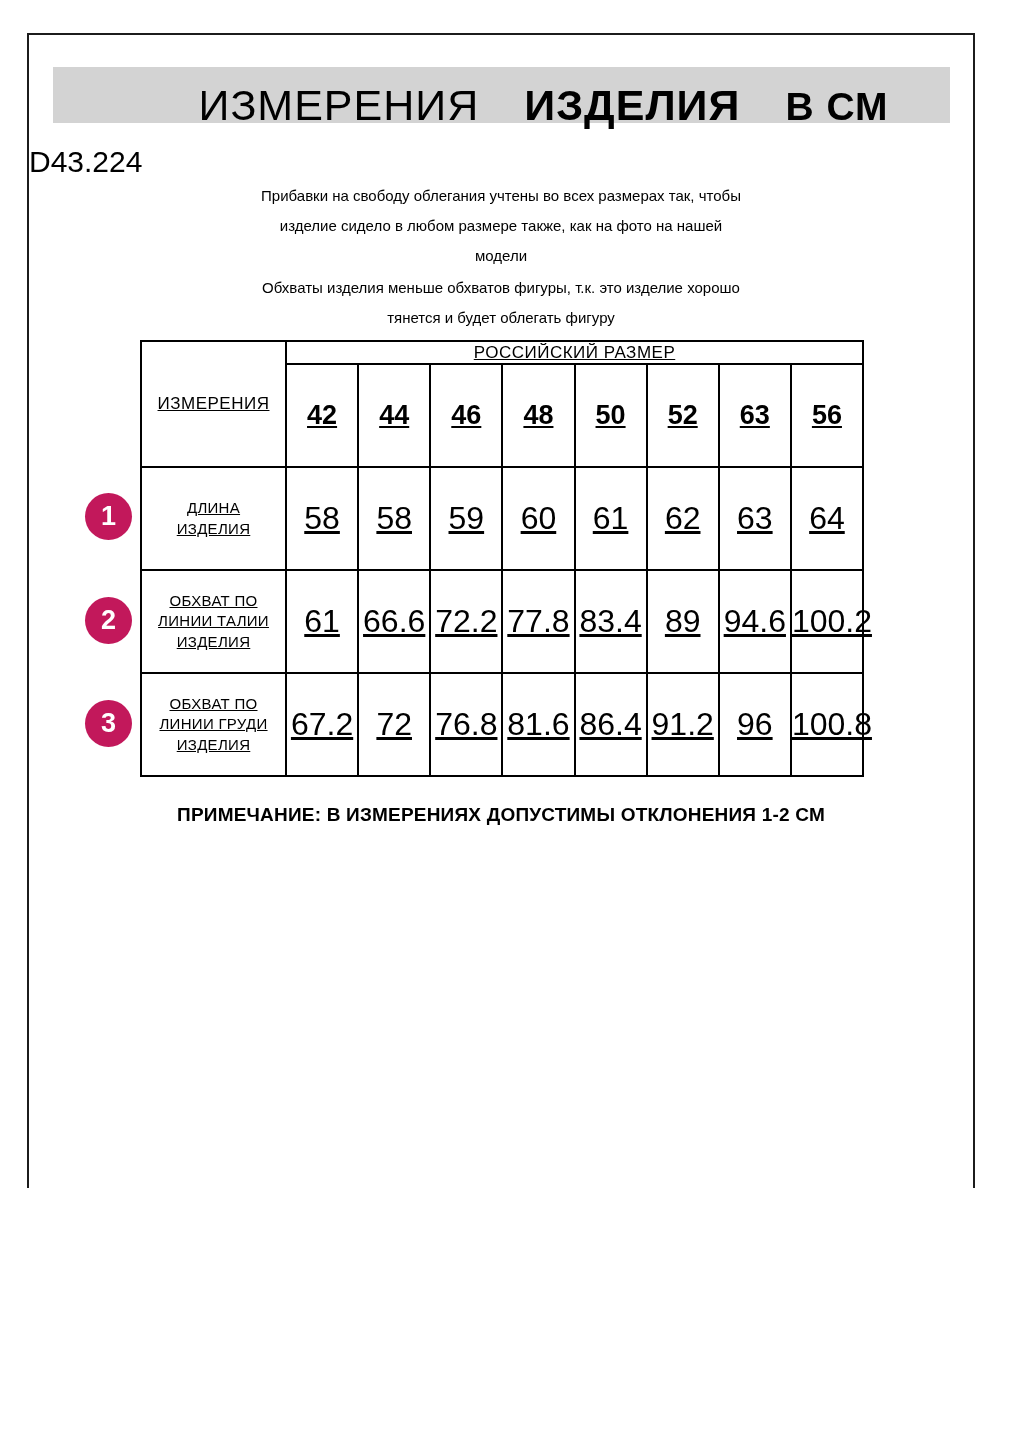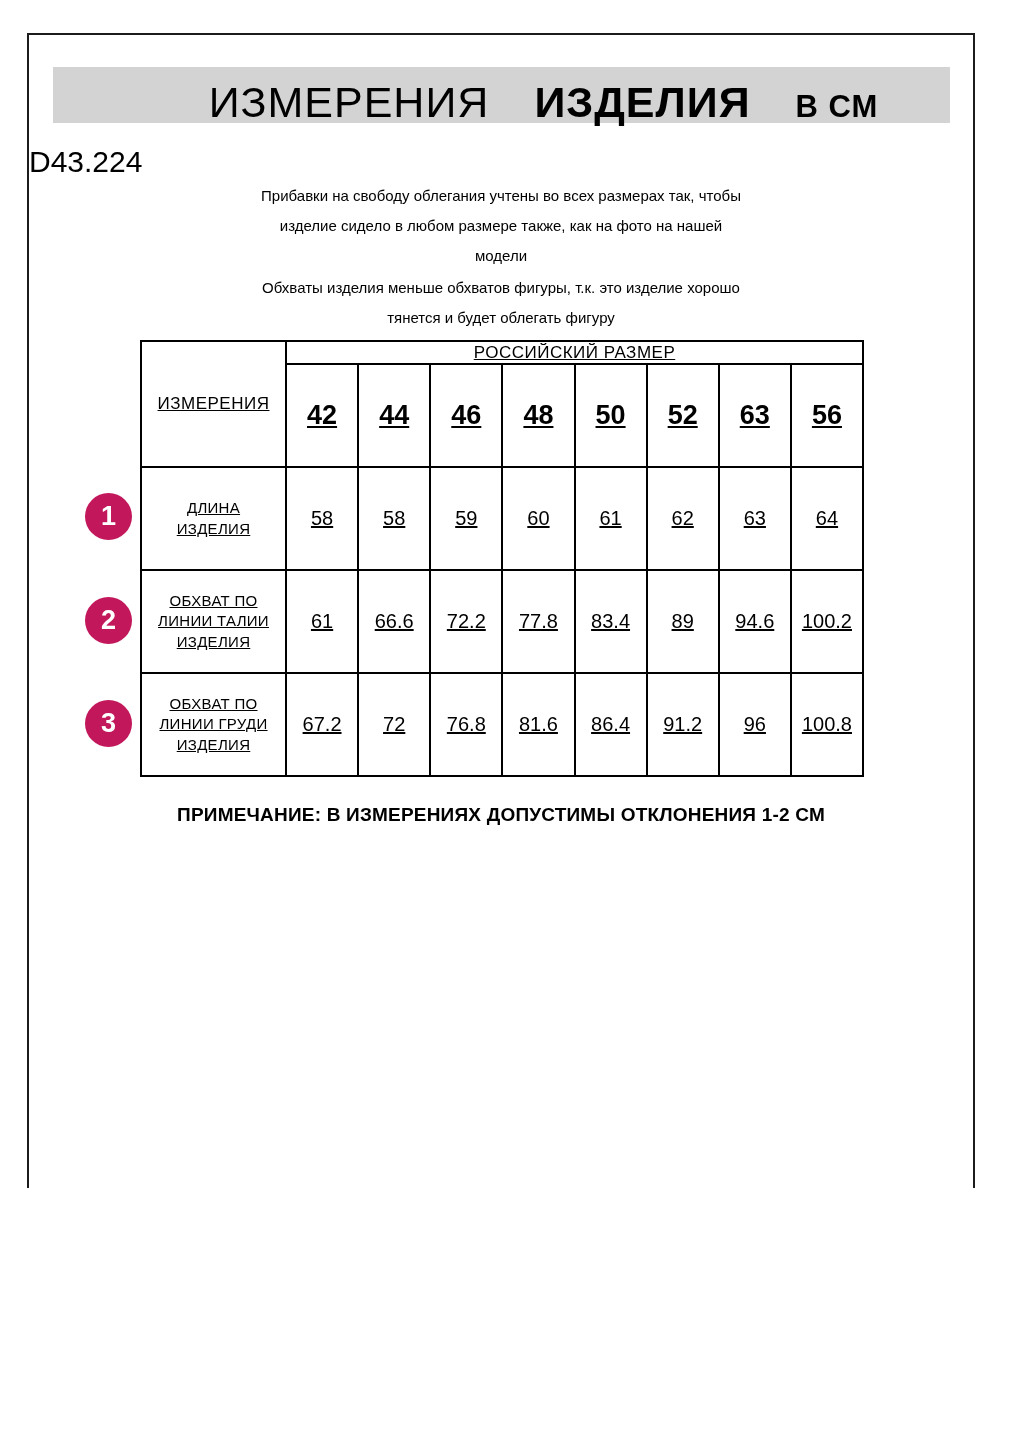--- a/index.html
+++ b/index.html
@@ -39,21 +39,21 @@
   }
   .band-inner {
     display: flex;
     align-items: baseline;
     gap: 45px;
     transform: translateX(42px);
     white-space: nowrap;
   }
   .title-w1 { font-size: 43px; font-weight: 400; letter-spacing: 1px; line-height: 1; }
   .title-w2 { font-size: 43px; font-weight: 700; letter-spacing: 1px; line-height: 1; }
-  .title-unit { font-size: 31px; font-weight: 700; letter-spacing: 1px; line-height: 1; margin-top: 24px; }
+  .title-unit { font-size: 39px; font-weight: 700; letter-spacing: 1px; line-height: 1; margin-top: 24px; }
   .code {
     position: absolute;
     left: 0;
     top: 112px;
     width: 100%;
     font-size: 30px;
     font-weight: 400;
     line-height: 1;
   }
   .para {
@@ -107,21 +107,21 @@
     font-weight: 700;
   }
   .row-label {
     height: 101px;
     font-size: 15px;
     font-weight: 400;
     line-height: 1.35;
     white-space: pre-line;
     letter-spacing: 0.3px;
   }
-  .val { font-size: 20px; font-weight: 400; border-radius: 20px; }
+  .val { font-size: 32px; font-weight: 400; border-radius: 20px; }
 
   .num-circle {
     position: absolute;
     left: 0;
     width: 47px;
     height: 47px;
     border-radius: 50%;
     background: #c2185b;
     color: #ffffff;
     font-size: 27px;

